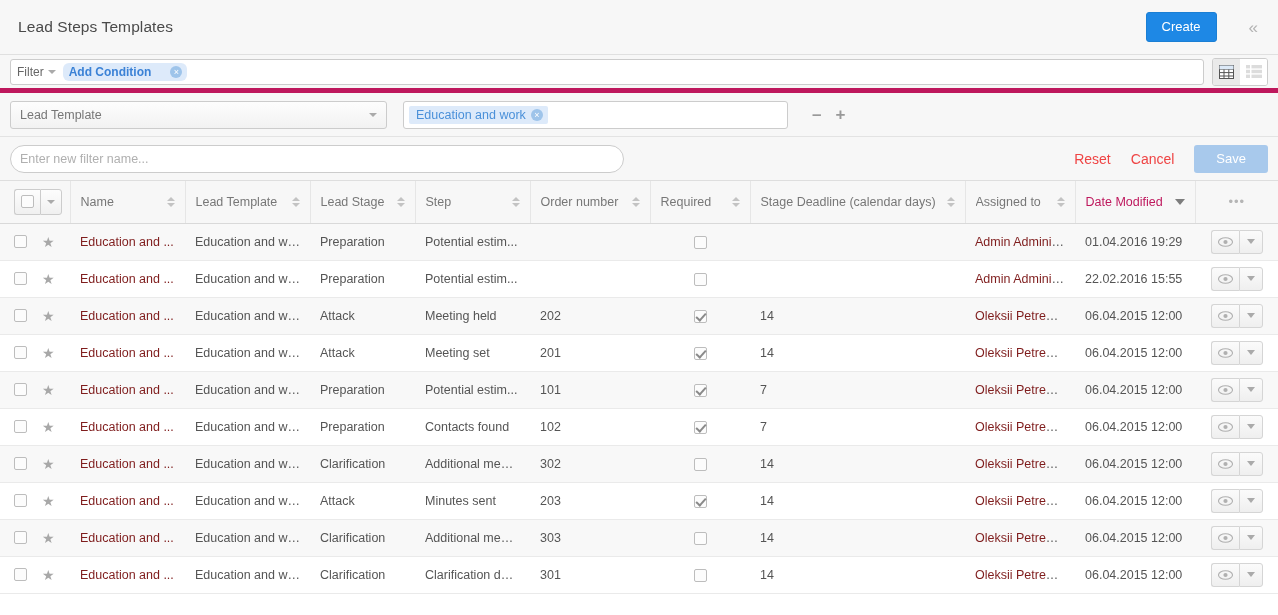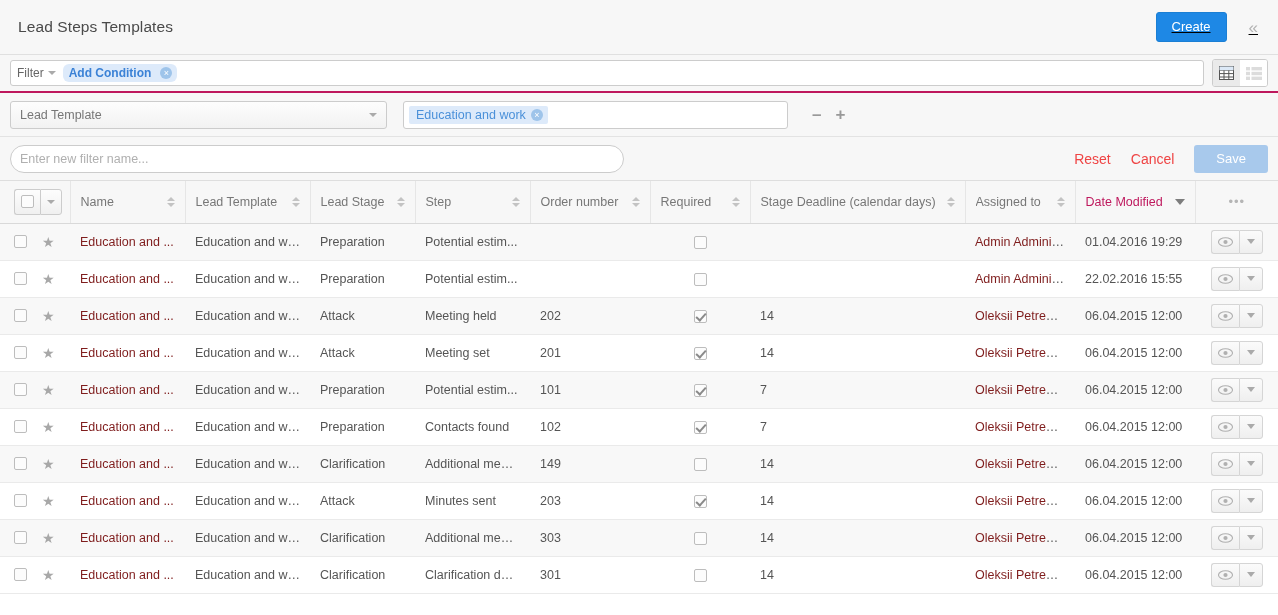--- a/index.html
+++ b/index.html
@@ -25,22 +25,21 @@
   .page-title {
     font-size: 15.5px;
     color: #4a4a4a;
     font-weight: 400;
     letter-spacing: .1px;
   }
   .header-right {
     margin-left: auto;
     display: flex;
     align-items: center;
-    gap: 20px;
-    text-decoration: underline;
+    gap: 30px;
   }
   .btn-create {
     background: #1e88e5;
     color: #fff;
     border: 1px solid #1b7fd4;
     border-radius: 3px;
     font-size: 13px;
     padding: 7px 15px 8px;
     cursor: pointer;
     font-family: inherit;
@@ -52,21 +51,21 @@
     cursor: pointer;
     padding: 0 2px;
     line-height: 1;
     user-select: none;
   }
 
   
   .searchbar-row {
     height: 38px;
     background: #f7f7f7;
-    border-bottom: 2px solid #be185d;
+    border-bottom: 5px solid #be185d;
     display: flex;
     align-items: center;
     padding: 0 10px;
     gap: 8px;
   }
   .search-box {
     flex: 1;
     height: 26px;
     background: #fff;
     border: 1px solid #ccc;
@@ -88,21 +87,21 @@
   .caret-down {
     width: 0; height: 0;
     border-left: 4px solid transparent;
     border-right: 4px solid transparent;
     border-top: 4px solid #aaa;
     display: inline-block;
   }
   .cond-chip {
     display: flex;
     align-items: center;
-    gap: 9px;
+    gap: 19px;
     background: #ddeafa;
     color: #3b82d6;
     font-size: 12px;
     font-weight: bold;
     padding: 2px 5px 2px 6px;
     border-radius: 6px;
     cursor: pointer;
     white-space: nowrap;
   }
   .chip-x {
@@ -741,21 +740,21 @@
         <td class="td-check">
           <div class="chk-star">
             <span class="cb"></span>
             <span class="star">★</span>
           </div>
         </td>
         <td><span class="cell-link">Education and ...</span></td>
         <td>Education and work</td>
         <td>Clarification</td>
         <td>Additional meet...</td>
-        <td>149</td>
+        <td>302</td>
         <td class="td-center"><span class="cb"></span></td>
         <td>14</td>
         <td><span class="cell-link">Oleksii Petrenko</span></td>
         <td>06.04.2015 12:00</td>
         <td class="td-actions">
           <div class="act-group">
             <div class="act-btn">
               <svg width="15" height="10" viewBox="0 0 15 10" aria-hidden="true">
                 <ellipse cx="7.5" cy="5" rx="7" ry="4.3" fill="none" stroke="#b0b0b0" stroke-width="1.1"></ellipse>
                 <circle cx="7.5" cy="5" r="2.1" fill="#b0b0b0"></circle>

